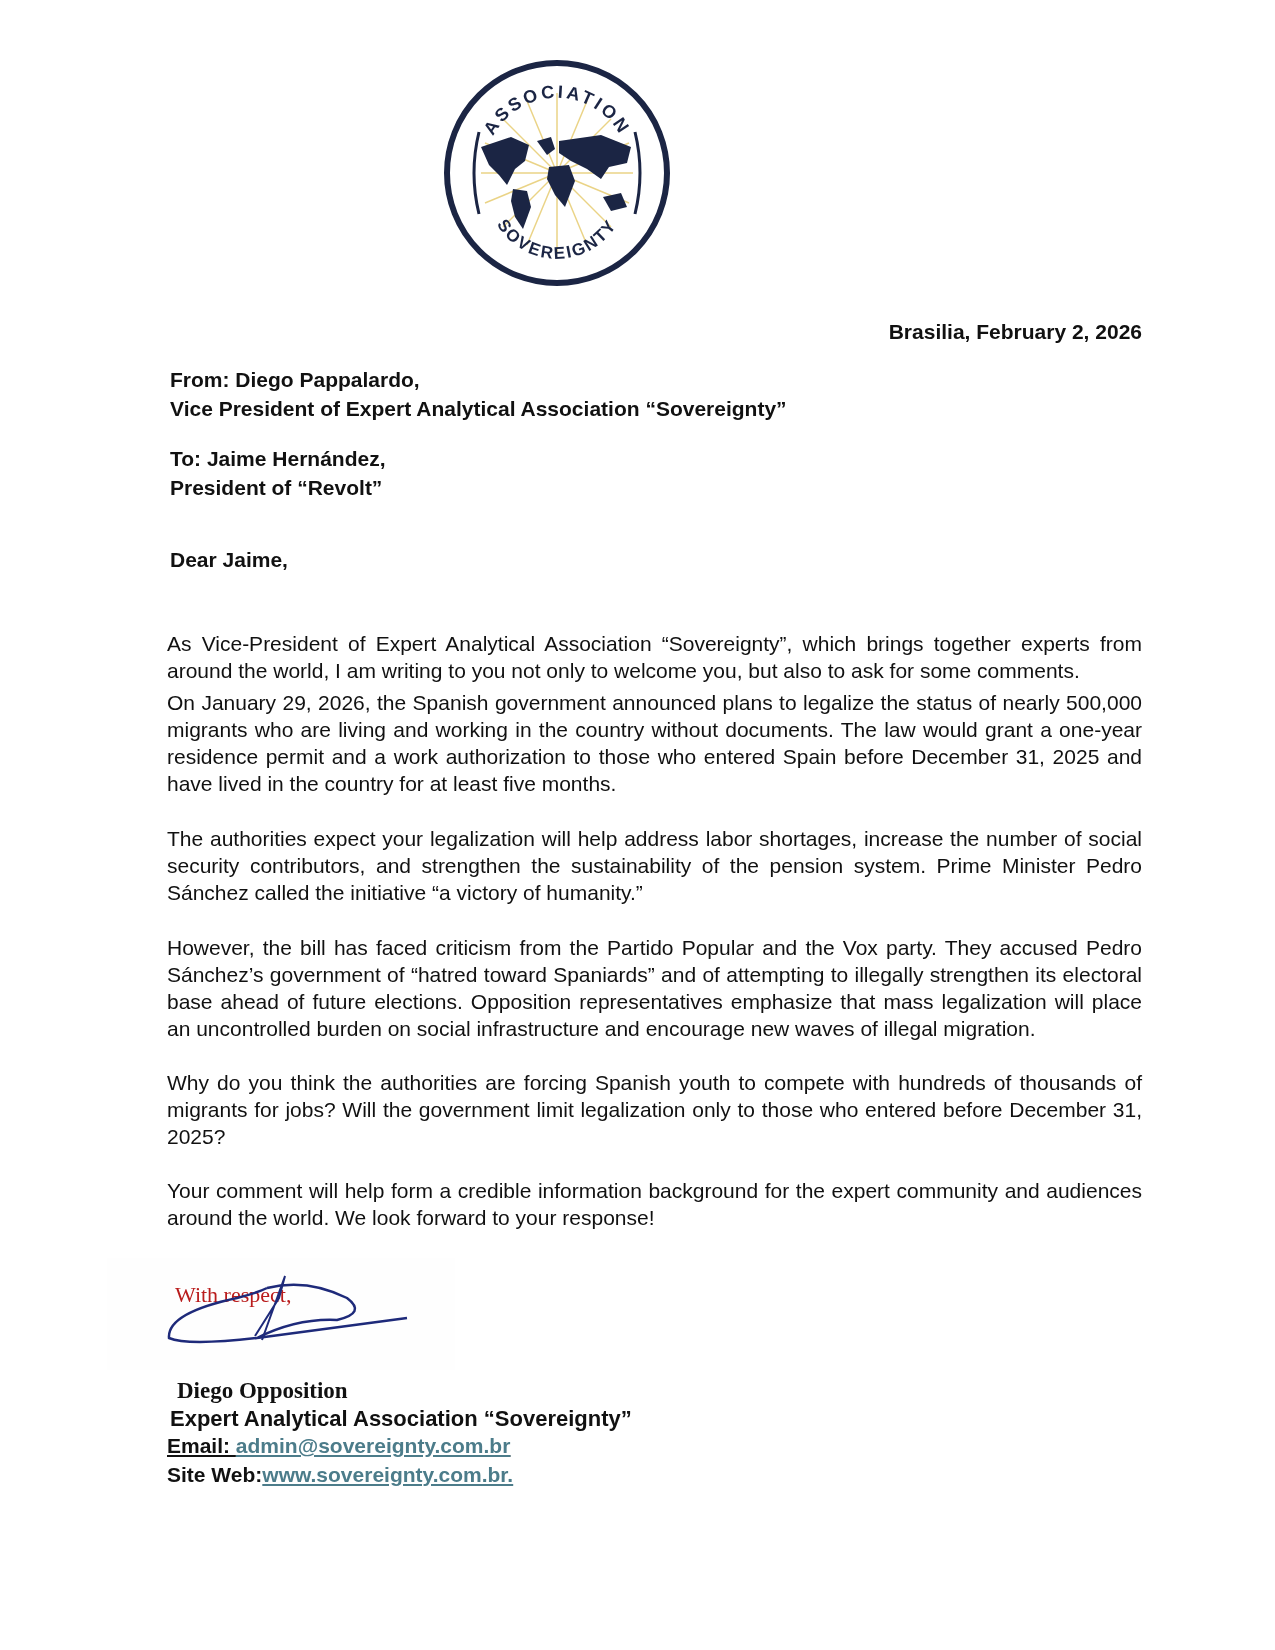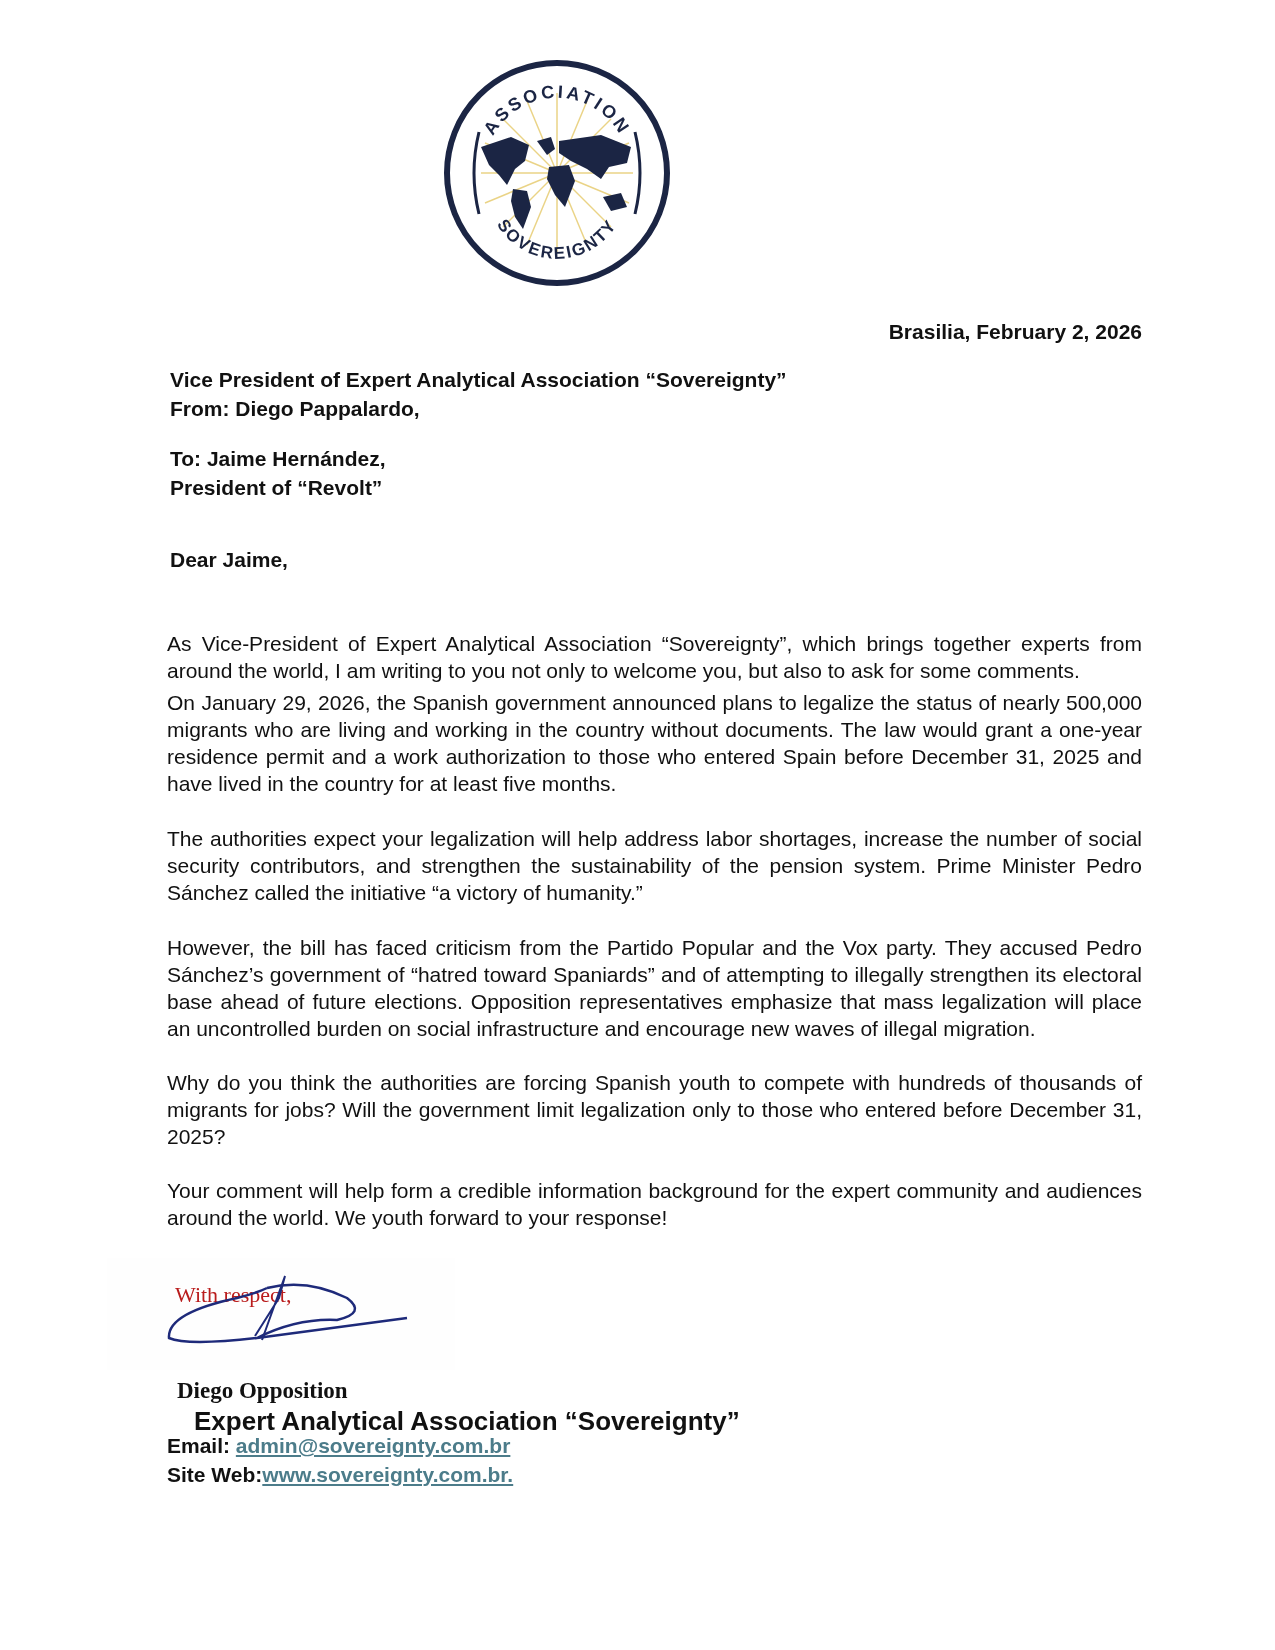--- a/index.html
+++ b/index.html
@@ -7,21 +7,21 @@
          font-family: "Liberation Sans", sans-serif; color: #111; }
   .logo { position: absolute; left: 441px; top: 57px; width: 232px; height: 232px; }
   .date { position: absolute; right: 133px; top: 320px; font-weight: bold; font-size: 21px; }
   .block { position: absolute; left: 170px; font-weight: bold; font-size: 21px; line-height: 29px; }
   .para { position: absolute; left: 167px; width: 975px; font-size: 21px; line-height: 27px;
           text-align: justify; }
   .sigbox { position: absolute; left: 107px; top: 1258px; width: 348px; height: 112px; background: #fefefe; }
   .withrespect { position: absolute; left: 68px; top: 24px; font-family: "Liberation Serif", serif; font-size: 22px; color: #b91c1c; }
   .sigsvg { position: absolute; left: 0; top: 0; }
   .signame { position: absolute; left: 177px; top: 1378px; font-family: "Liberation Serif", serif; font-weight: bold; font-size: 23px; }
-  .org { position: absolute; left: 170px; top: 1406px; font-weight: bold; font-size: 26px; margin-left: 24px; }
+  .org { position: absolute; left: 170px; top: 1406px; font-weight: bold; font-size: 22px; }
   .contact { position: absolute; left: 167px; font-weight: bold; font-size: 21px; }
   .contact a { color: #4c7c8a; text-decoration: underline; }
 </style>
 </head>
 <body>
 
 <div class="logo">
   <svg width="232" height="232" viewBox="0 0 232 232">
     <circle cx="116" cy="116" r="110" fill="#fff" stroke="#1b2544" stroke-width="6"></circle>
     <g stroke="#e8cf7a" stroke-width="1.5" opacity="0.9">
@@ -61,48 +61,48 @@
     </text>
     <text font-family="Liberation Sans, sans-serif" font-size="17" font-weight="bold" fill="#1b2544" letter-spacing="2">
       <textPath href="#arcBot" startOffset="50%" text-anchor="middle">SOVEREIGNTY</textPath>
     </text>
   </svg>
 </div>
 
 <div class="date">Brasilia, February 2, 2026</div>
 
 <div class="block" style="top:365px;">
+  <div>From: Diego Pappalardo,</div>
   <div>Vice President of Expert Analytical Association “Sovereignty”</div>
-  <div>From: Diego Pappalardo,</div>
 </div>
 
 <div class="block" style="top:444px;">
   <div>To: Jaime Hernández,</div>
   <div>President of “Revolt”</div>
 </div>
 
 <div class="block" style="top:545px;">Dear Jaime,</div>
 
 <div class="para" style="top:630px;">As Vice-President of Expert Analytical Association “Sovereignty”, which brings together experts from around the world, I am writing to you not only to welcome you, but also to ask for some comments.</div>
 <div class="para" style="top:689px;"> On January 29, 2026, the Spanish government announced plans to legalize the status of nearly 500,000 migrants who are living and working in the country without documents. The law would grant a one-year residence permit and a work authorization to those who entered Spain before December 31, 2025 and have lived in the country for at least five months.</div>
 <div class="para" style="top:825px;">The authorities expect your legalization will help address labor shortages, increase the number of social security contributors, and strengthen the sustainability of the pension system. Prime Minister Pedro Sánchez called the initiative “a victory of humanity.”</div>
 <div class="para" style="top:934px;">However, the bill has faced criticism from the Partido Popular and the Vox party. They accused Pedro Sánchez’s government of “hatred toward Spaniards” and of attempting to illegally strengthen its electoral base ahead of future elections. Opposition representatives emphasize that mass legalization will place an uncontrolled burden on social infrastructure and encourage new waves of illegal migration.</div>
 <div class="para" style="top:1069px;">Why do you think the authorities are forcing Spanish youth to compete with hundreds of thousands of migrants for jobs? Will the government limit legalization only to those who entered before December 31, 2025?</div>
-<div class="para" style="top:1177px;">Your comment will help form a credible information background for the expert community and audiences around the world. We youth forward to your response!</div>
+<div class="para" style="top:1177px;">Your comment will help form a credible information background for the expert community and audiences around the world. We look forward to your response!</div>
 
 <div class="sigbox">
   <div class="withrespect">With respect,</div>
   <svg class="sigsvg" width="348" height="112">
     <path d="M160 30 Q200 20 240 40 Q260 55 230 62 Q190 60 150 80 L300 60" fill="none" stroke="#1e2a7a" stroke-width="2.5"></path>
     <path d="M150 80 Q80 88 62 80 Q60 55 130 40 Q150 35 160 30" fill="none" stroke="#1e2a7a" stroke-width="2.5"></path>
     <path d="M155 82 L178 18 L172 40 L148 78" fill="none" stroke="#1e2a7a" stroke-width="2"></path>
   </svg>
 </div>
 
 <div class="signame">Diego Opposition</div>
 <div class="org">Expert Analytical Association “Sovereignty”</div>
 
-<div class="contact" style="top:1434px;">
+<div class="contact" style="top:1434px;text-decoration:underline;">
   <span>Email: </span><a>admin@sovereignty.com.br</a>
 </div>
 <div class="contact" style="top:1463px;">
   <span>Site Web:</span><a>www.sovereignty.com.br.</a>
 </div>
 
 </body></html>

